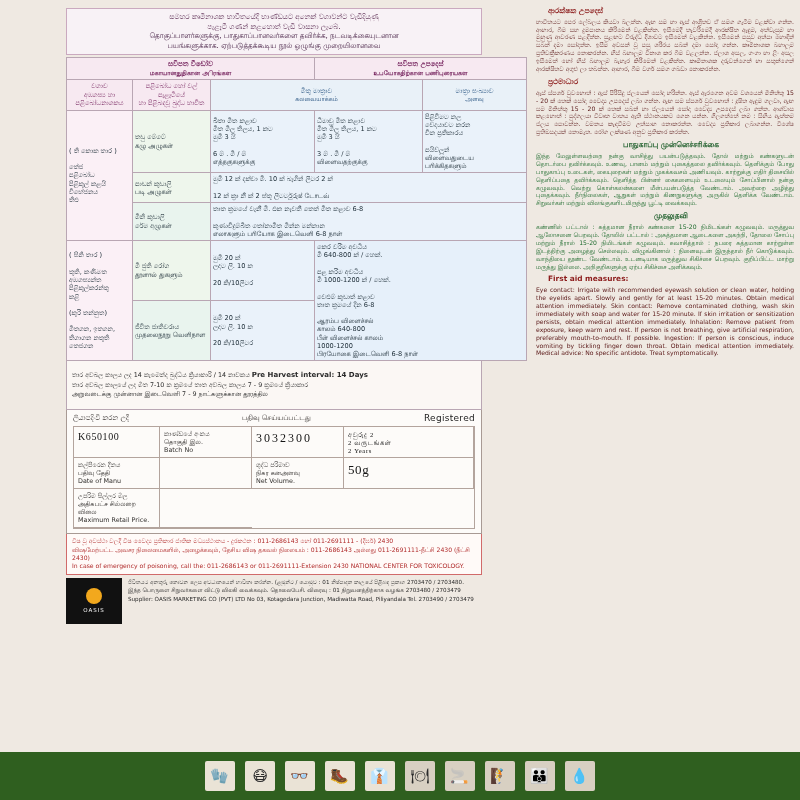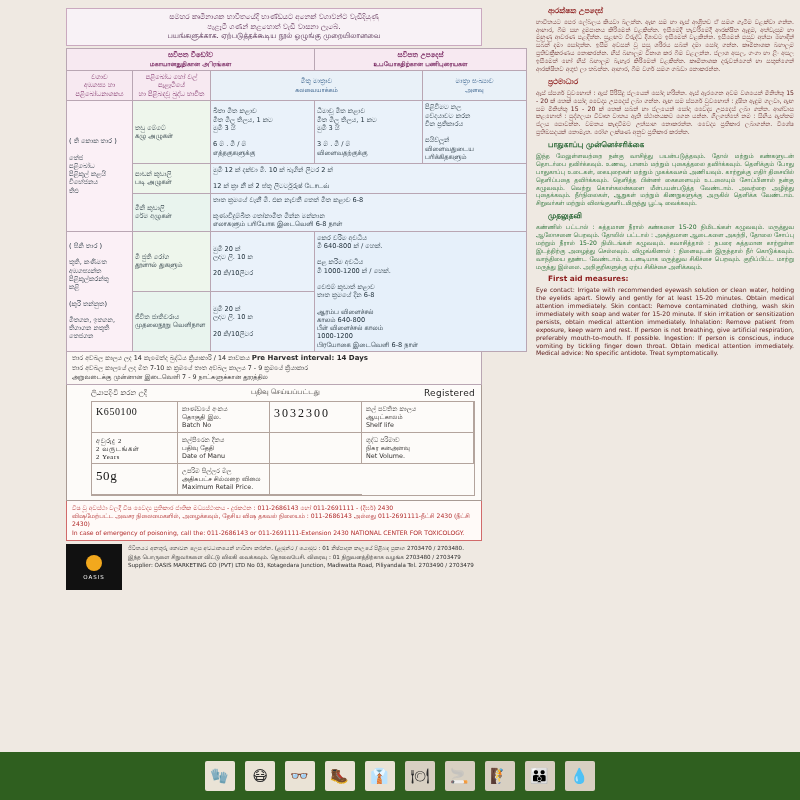--- a/index.html
+++ b/index.html
@@ -44,26 +44,26 @@
   .c-pink{background:#fbf0f6;color:#6d2a5c;}
   .c-green{background:#eef6ec;color:#22502a;}
   .c-blue{background:#eaf2fa;color:#1b4870;}
   .c-mint{background:#e9f4ee;color:#1f5436;}
   .c-lblue{background:#e6f0fa;}
   .sm{font-size:6.2px;}
   .note-row{
     border:1px solid #b9a6b3;border-top:none;
     background:#fbf7f4;
     font-size:6.4px;color:#2a2a2a;
-    padding:2px 5px;line-height:1.4;
+    padding:10px 5px;line-height:1.4;
   }
   .note-row b{font-size:7px;}
   .reg-box{
     border:1px solid #a89a94;border-top:none;background:#fdfbf9;
-    padding:3px 6px 4px 24px;
+    padding:3px 6px 4px 6px;
   }
   .reg-top{display:flex;justify-content:space-between;align-items:center;font-size:7px;color:#35302e;}
   .reg-top .regword{font-size:9px;color:#1d1d1d;letter-spacing:.3px;}
   .reg-grid{
     display:grid;grid-template-columns:86px 92px 92px 1fr;
     border:1px solid #b3a49d;margin-top:3px;font-size:6.4px;color:#33302e;
   }
   .rg-cell{border-right:1px solid #b3a49d;border-bottom:1px solid #b3a49d;padding:3px 4px;}
   .rg-cell:last-child{border-right:none;}
   .rg-val{font-size:10px;color:#141414;letter-spacing:.6px;padding-top:1px;font-family:Liberation Serif, serif;}
@@ -84,21 +84,21 @@
   }
   .logo .dot{width:16px;height:16px;border-radius:50%;background:#f2a81d;margin-bottom:3px;}
   .logo .lg{font-size:5.5px;letter-spacing:1px;}
   .foot-txt{font-size:5.6px;color:#2a2a2a;line-height:1.5;}
   
   .right{
     position:absolute;left:536px;top:6px;width:258px;height:760px;
     font-size:6.1px;line-height:1.3;color:#7a1d1d;
   }
   .r-head{font-size:7.4px;font-weight:bold;color:#8c1b1b;margin:0 0 2px 12px;}
-  .r-head.green{color:#1d5e2a;}
+  .r-head.green{color:#1d5e2a;text-align:center;}
   .r-block{margin-bottom:4px;text-align:justify;}
   .r-block.green{color:#1d6b2d;}
   .r-block.dark{color:#5a1717;}
   
   .strip{
     position:absolute;left:0;bottom:0;width:800px;height:48px;background:#2f5f1f;
     display:flex;align-items:center;justify-content:center;gap:10px;
   }
   .ic{width:30px;height:30px;background:#eae3d6;border-radius:2px;display:flex;align-items:center;justify-content:center;font-size:15px;color:#2b2b2b;}
   .ic.dark{background:#d8d0c2;}
@@ -106,20 +106,21 @@
 </head>
 <body>
 
 <div class="page">
 
   <div class="left">
 
     <div class="hdr-band">
       <div class="hdr-line">සමහර කෘමිනාශක භාවිතයේදී භාණ්ඩයට අනෙක් වගාවන්ට වැඩිදියුණු</div>
       <div class="hdr-line">පැළෑටි ගණන් කළහොත් වැඩි වාසනා ලැබේ.</div>
+      <div class="hdr-line ta">தொகுப்பாளர்களுக்கு, பாதுகாப்பானவர்களை தவிர்க்க, நடவடிக்கையுடனான</div>
       <div class="hdr-line ta">பயங்களுக்காக. ஏற்படுத்தக்கூடிய நூல் ஒழுங்கு முறையிலானவை</div>
     </div>
 
     <table class="tbl">
       <colgroup>
         <col style="width:66px">
           <col style="width:78px">
           <col style="width:104px">
           <col style="width:108px">
           <col style="width:104px">
@@ -264,25 +265,20 @@
         <div class="rg-cell">
           <div>කාණ්ඩයේ අංකය</div>
           <div>தொகுதி இல.</div>
           <div>Batch No</div>
         </div>
         <div class="rg-cell">
           <div class="rg-val big">3032300</div>
         </div>
 
         <div class="rg-cell">
-          <div>කල් පවතින කාලය</div>
-          <div>ஆயுட்காலம்</div>
-          <div>Shelf life</div>
-        </div>
-        <div class="rg-cell">
           <div class="rg-val" style="font-size:6.6px;white-space:pre-line">අවුරුදු 2
 2 வருடங்கள்
 2 Years</div>
         </div>
         <div class="rg-cell">
           <div>කල්පිරෙන දිනය</div>
           <div>பதிவு தேதி</div>
           <div>Date of Manu</div>
         </div>
         <div class="rg-cell">

